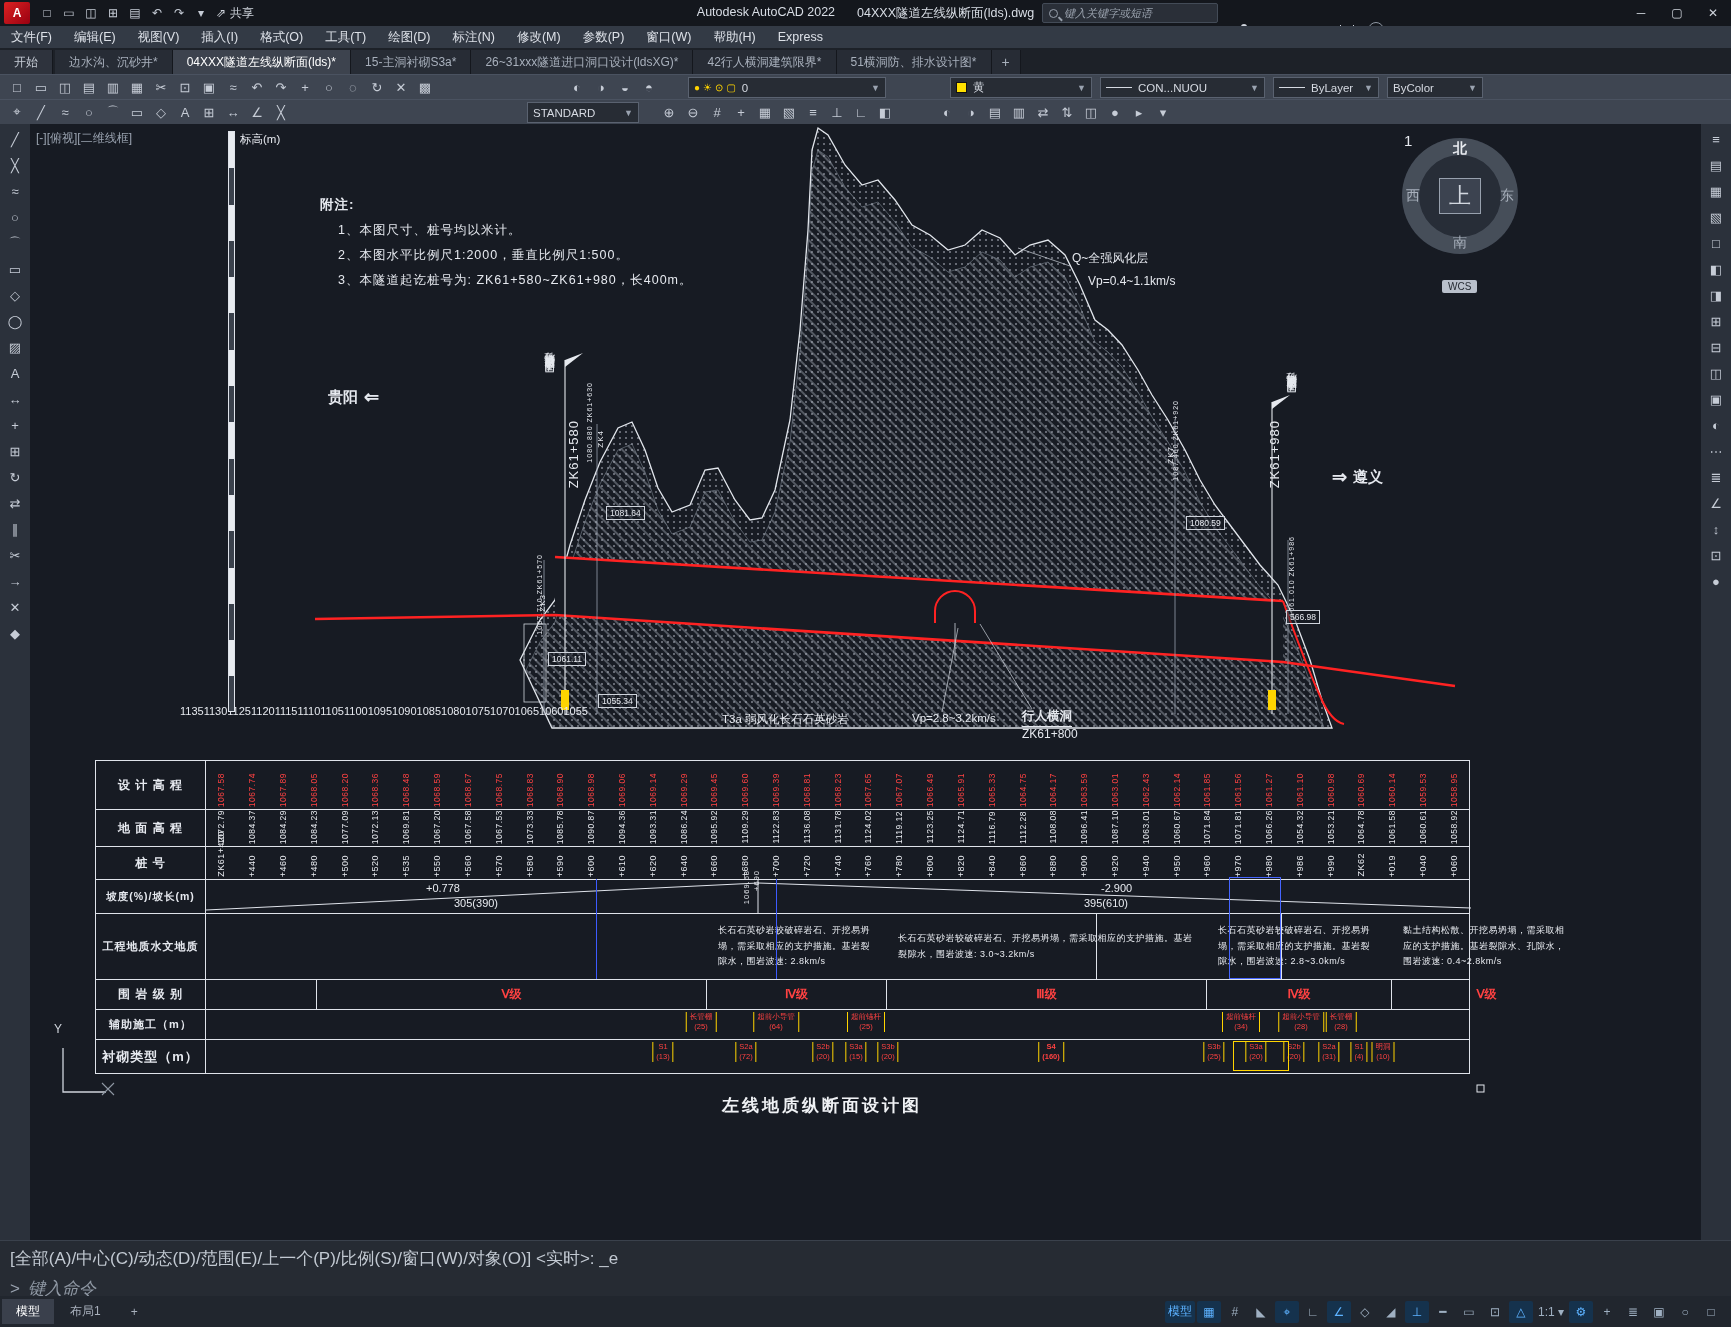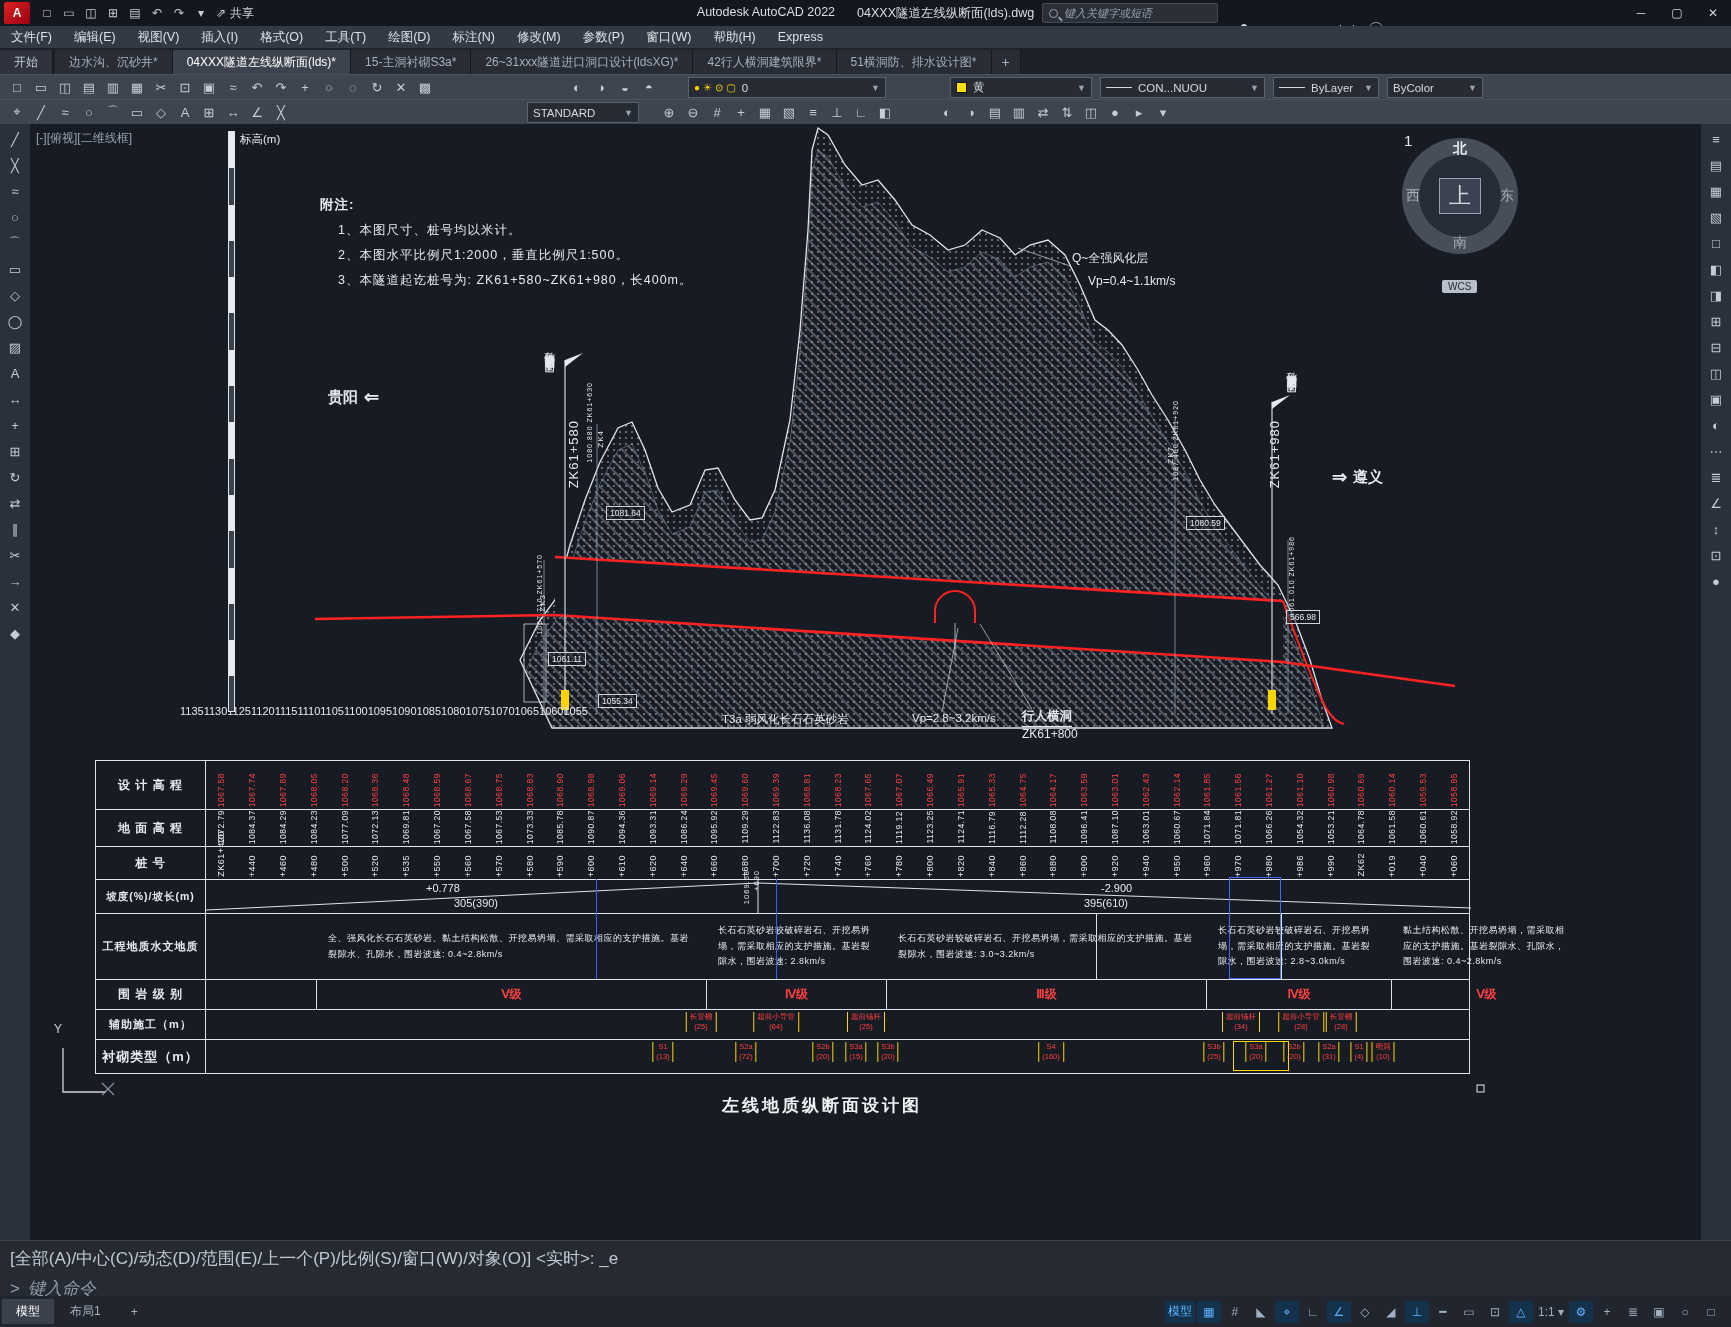--- a/index.html
+++ b/index.html
@@ -1089,23 +1089,20 @@
         <span class="slope-txt" style="left:330px;top:2px">+0.778</span>
         <span class="slope-txt" style="left:358px;top:17px">305(390)</span>
         <span class="slope-txt" style="left:1005px;top:2px">-2.900</span>
         <span class="slope-txt" style="left:988px;top:17px">395(610)</span>
       </div>
 
       <div class="trow" style="height:66px">
         <div class="tlabel" style="font-size:11px">工程地质水文地质</div>
         <div class="tvals">
 
-        <div class="geo-cell" style="left: 110px; width: 390px;">
-              <span>全、强风化长石石英砂岩、黏土结构松散、开挖易坍塌、需采取相应的支护措施。基岩裂隙水、孔隙水，围岩波速: 0.4~2.8km/s</span>
-            </div>
             <div class="geo-cell" style="left: 500px; width: 180px;">
               <span>长石石英砂岩较破碎岩石、开挖易坍塌，需采取相应的支护措施。基岩裂隙水，围岩波速: 2.8km/s</span>
             </div>
             <div class="geo-cell" style="left: 680px; width: 320px;">
               <span>长石石英砂岩较破碎岩石、开挖易坍塌，需采取相应的支护措施。基岩裂隙水，围岩波速: 3.0~3.2km/s</span>
             </div>
             <div class="geo-cell" style="left: 1000px; width: 185px;">
               <span>长石石英砂岩较破碎岩石、开挖易坍塌，需采取相应的支护措施。基岩裂隙水，围岩波速: 2.8~3.0km/s</span>
             </div>
             <div class="geo-cell" style="left: 1185px; width: 190px;">
@@ -1184,21 +1181,21 @@
               <div>(20)</div>
             </div>
             <div class="lin-item" style="left: 650px;">
               <div>S3a</div>
               <div>(15)</div>
             </div>
             <div class="lin-item" style="left: 682px;">
               <div>S3b</div>
               <div>(20)</div>
             </div>
-            <div class="lin-item" style="left: 845px;">
+            <div class="lin-item" style="left: 845px; font-weight: bold;">
               <div>S4</div>
               <div>(160)</div>
             </div>
             <div class="lin-item" style="left: 1008px;">
               <div>S3b</div>
               <div>(25)</div>
             </div>
             <div class="lin-item" style="left: 1050px;">
               <div>S3a</div>
               <div>(20)</div>

